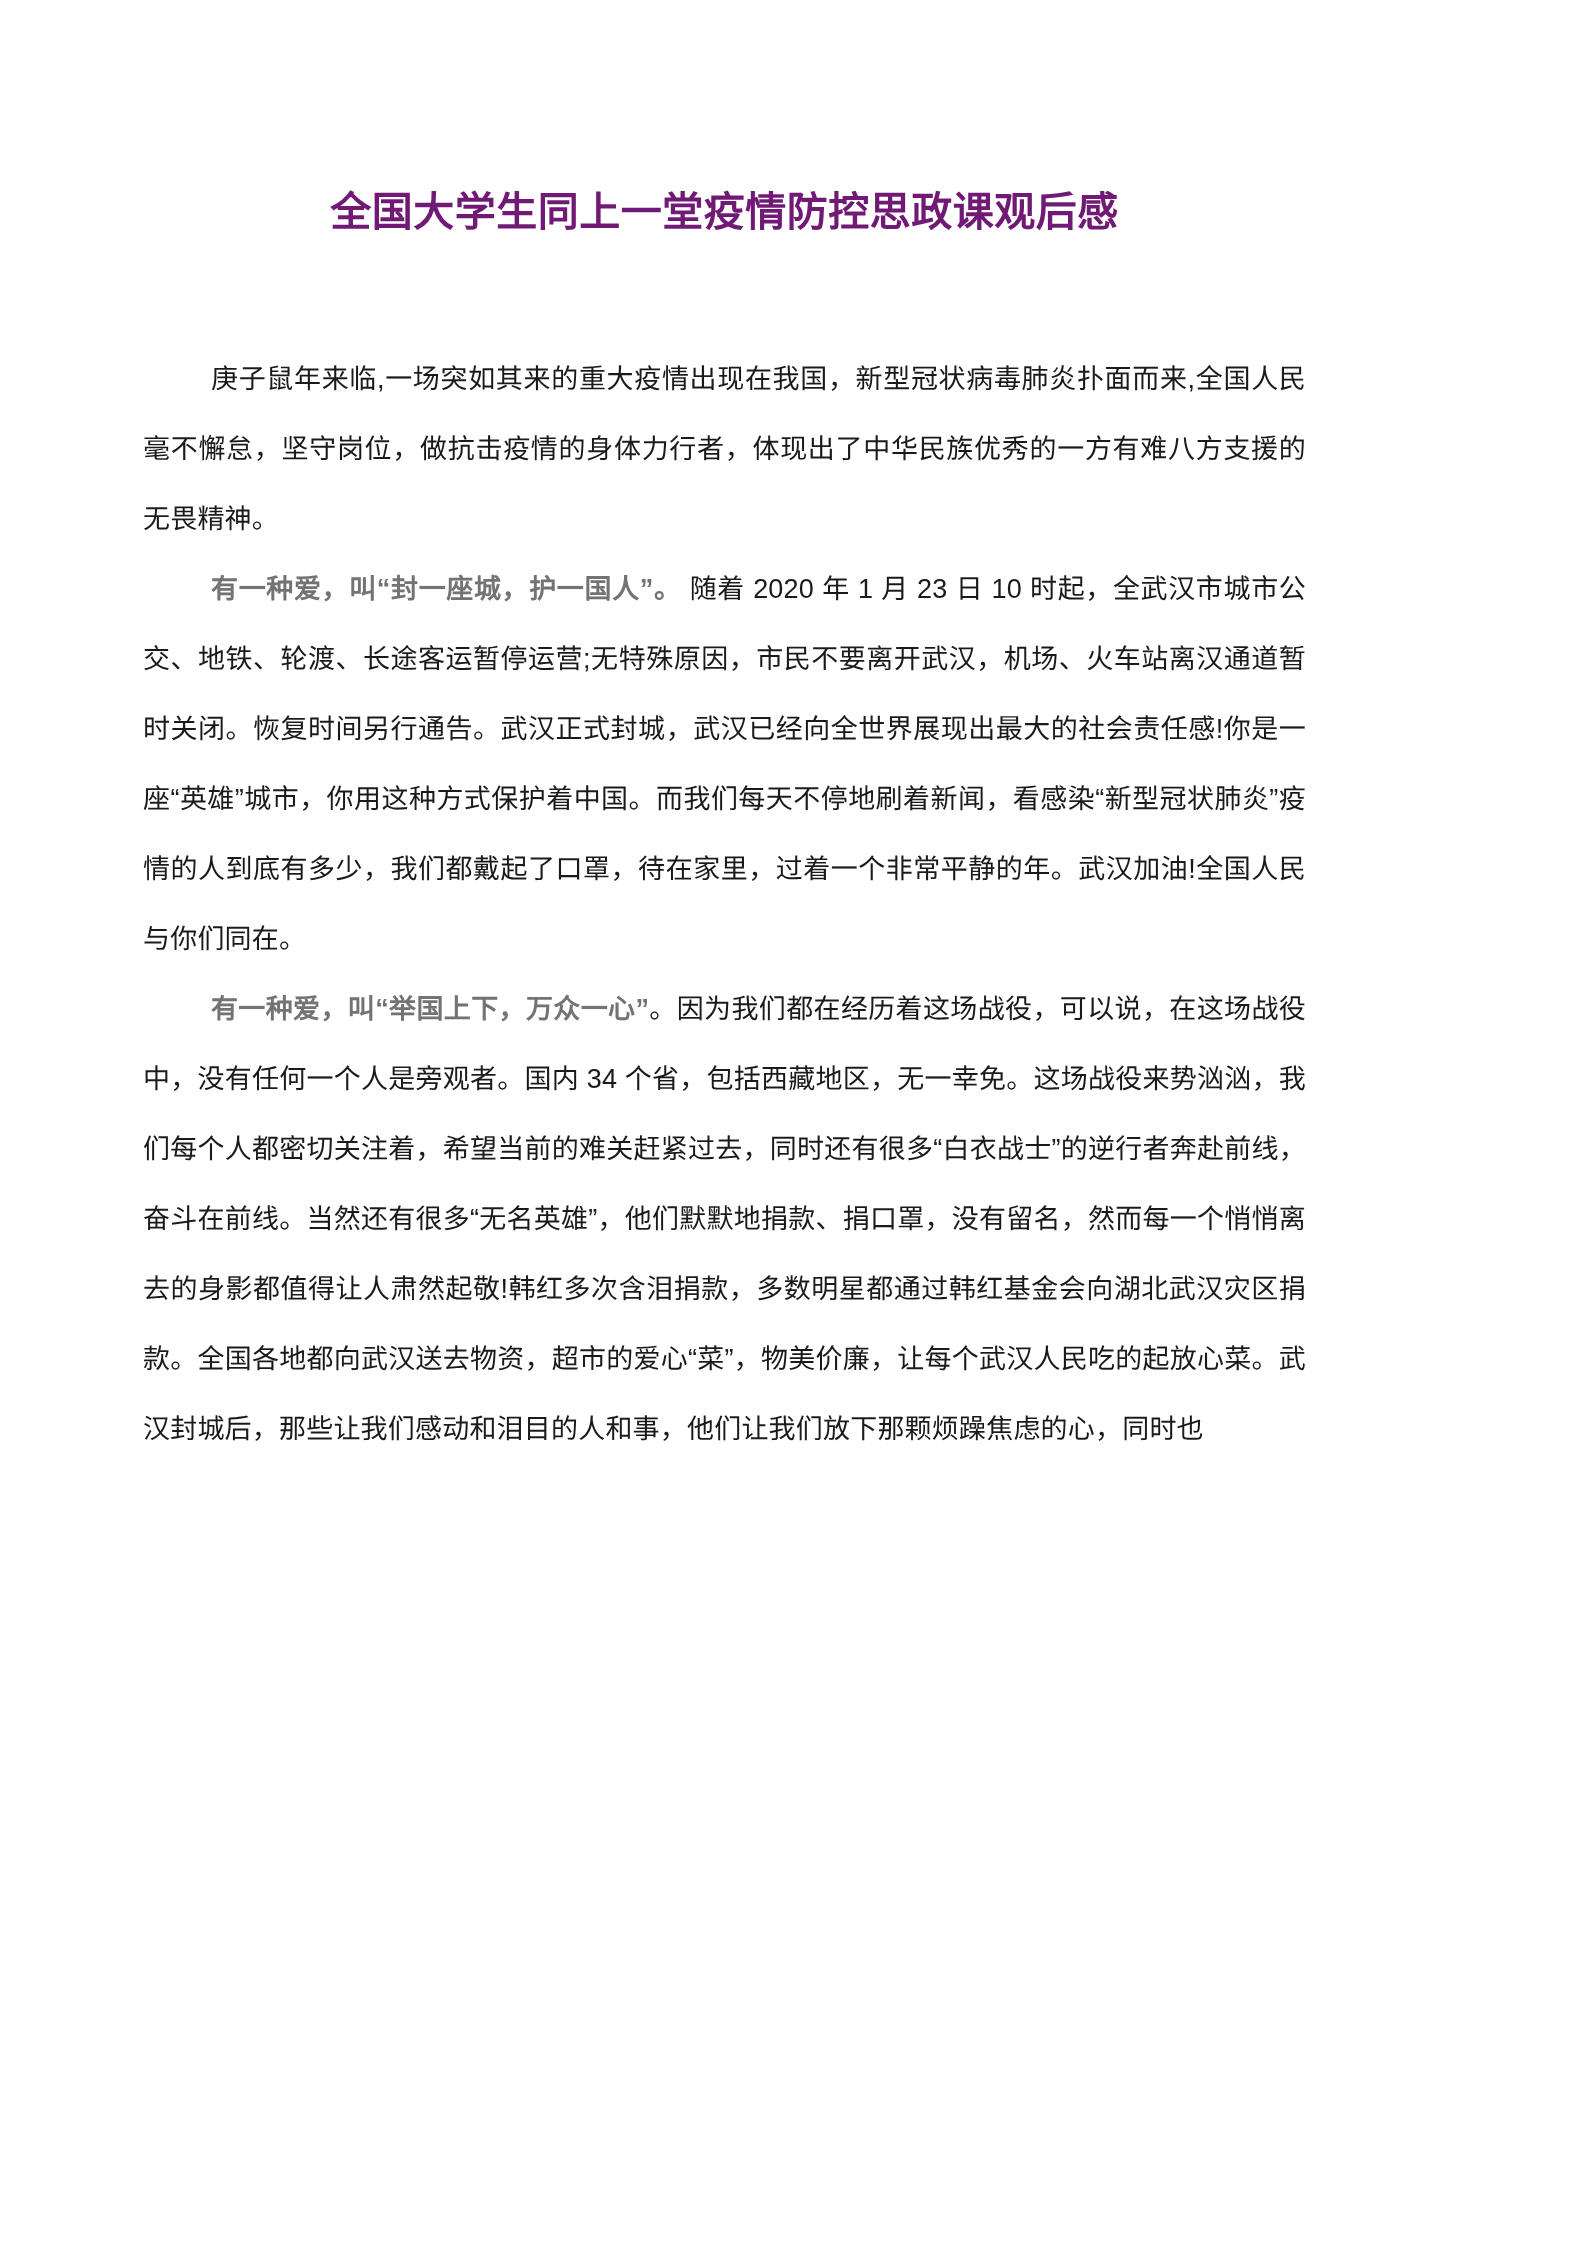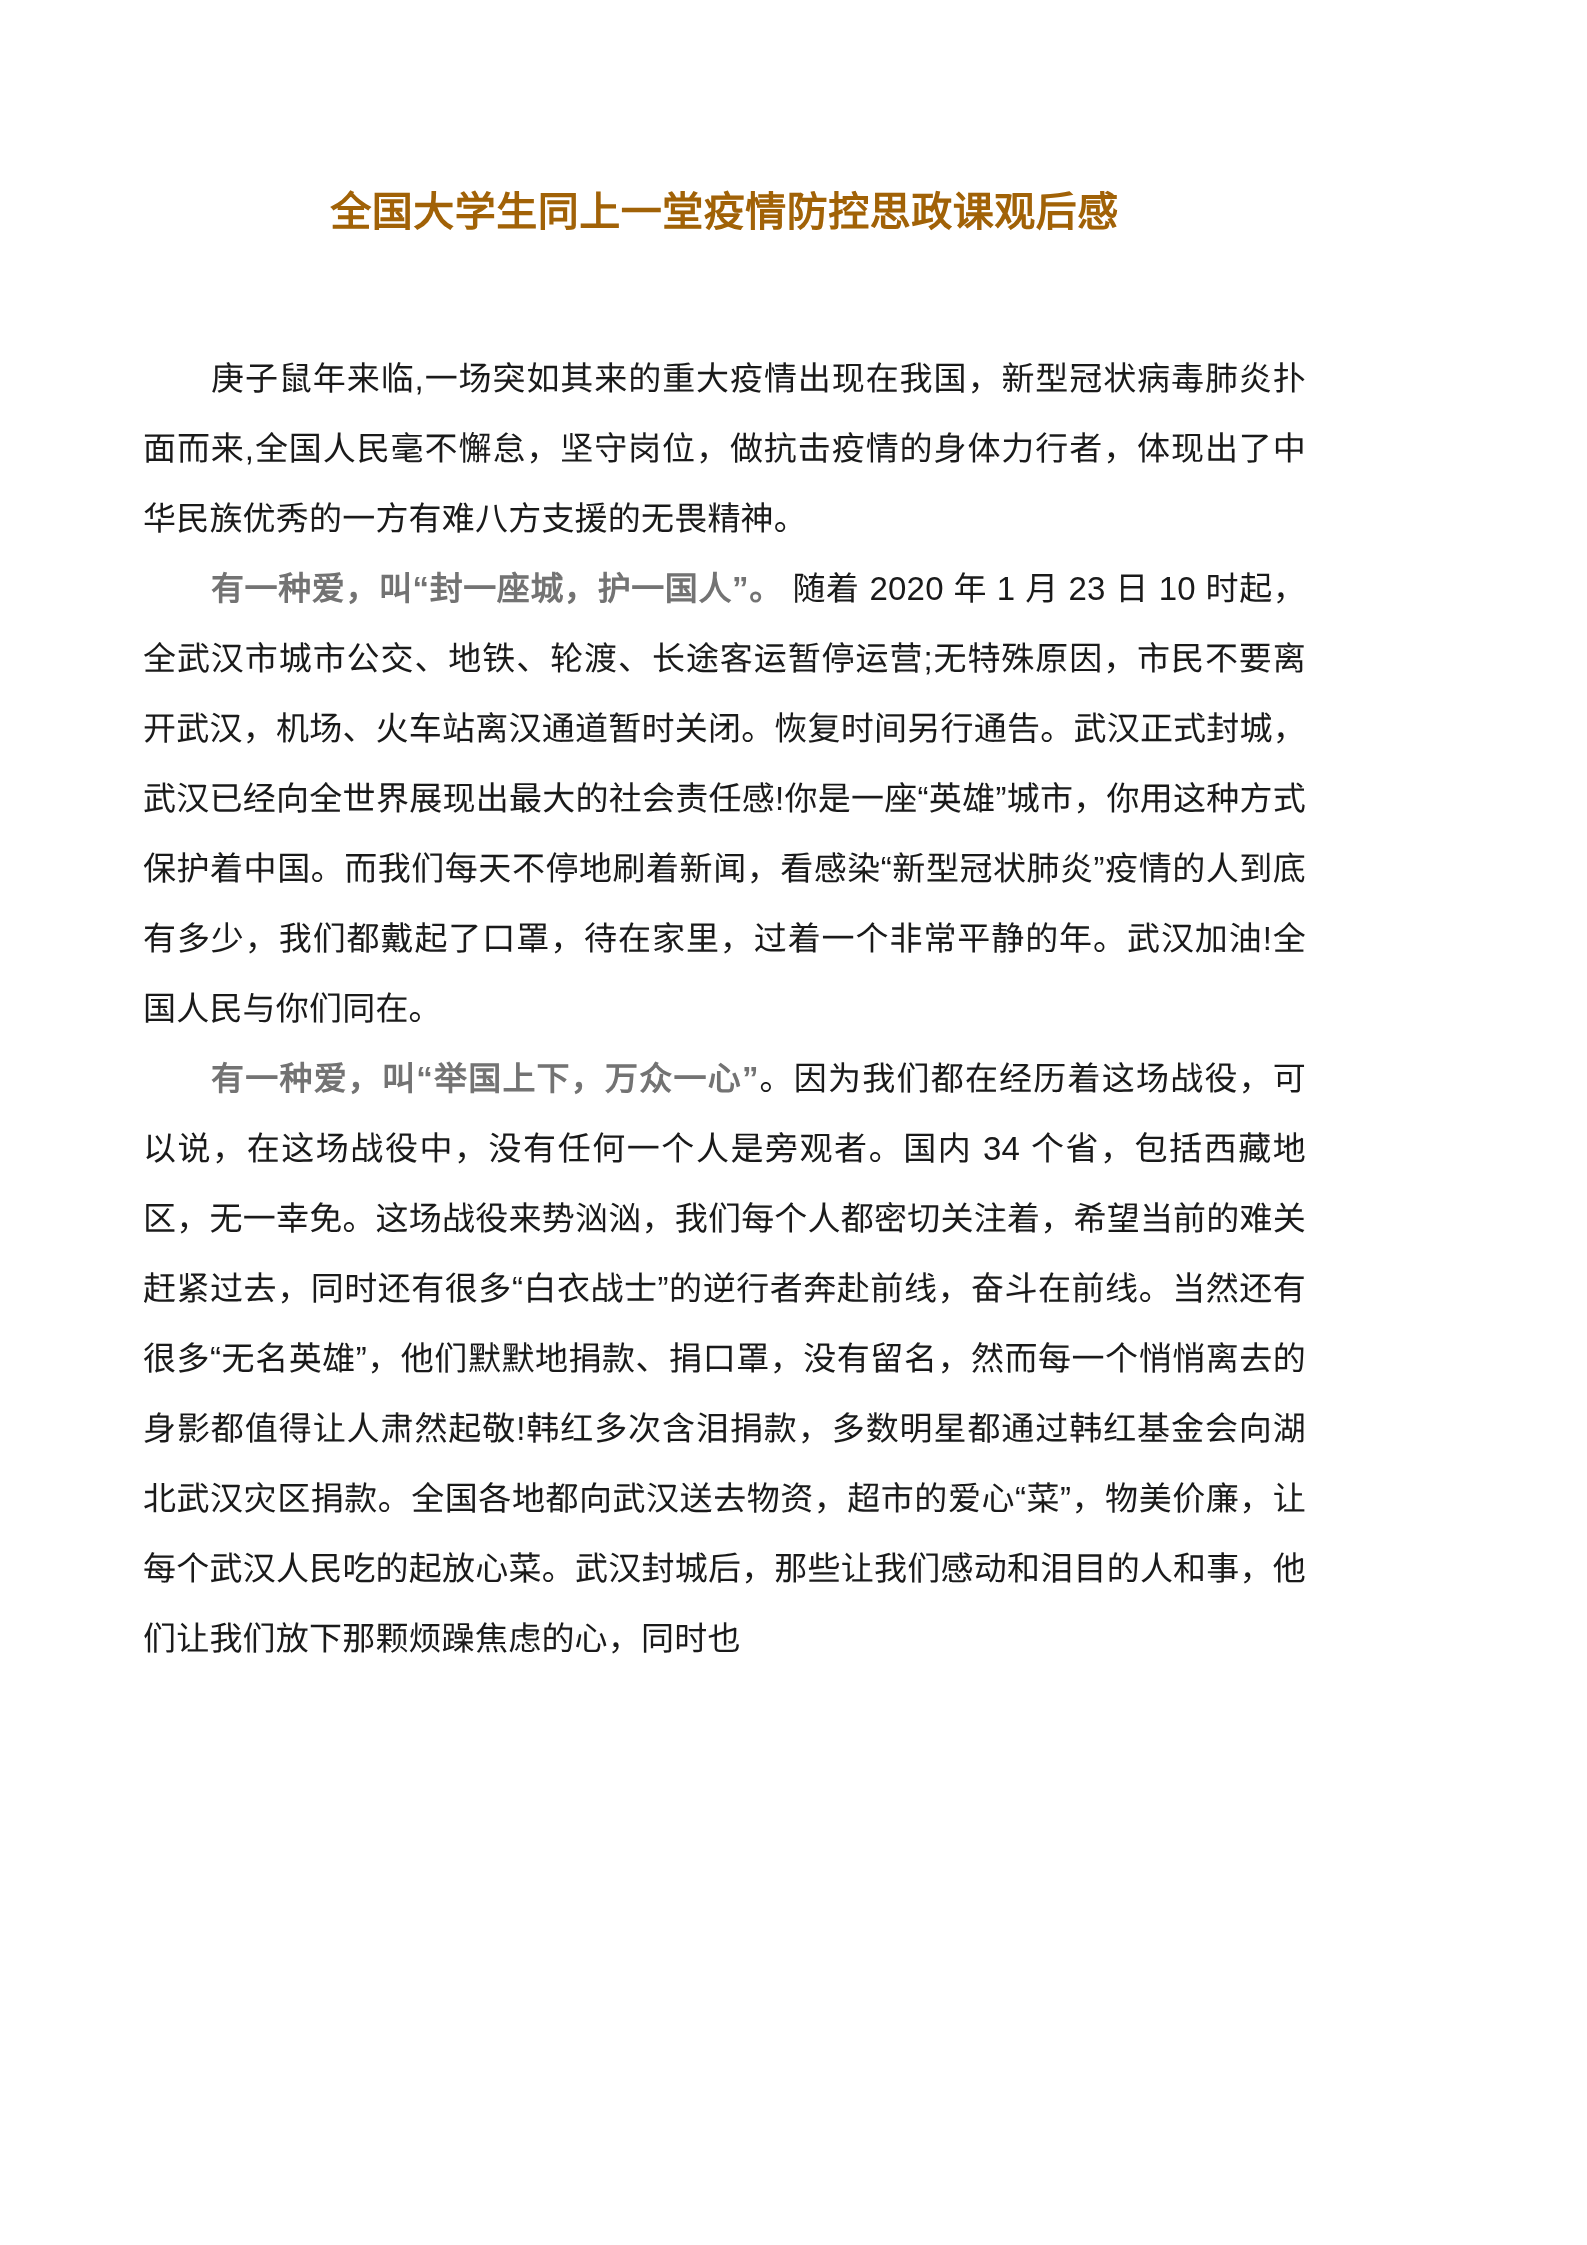--- a/index.html
+++ b/index.html
@@ -29,25 +29,25 @@
   }
   .doc-title {
     margin: 0;
     padding: 0;
     text-align: center;
     font-size: 41px;
     font-weight: bold;
     letter-spacing: 0.5px;
     line-height: 1.3;
     padding-top: 186px;
-    color: #a16207;
+    color: #701a75;
   }
   .para {
     margin: 0;
-    font-size: 33px;
+    font-size: 27px;
     line-height: 70px;
     text-align: justify;
     text-justify: inter-ideograph;
     color: #1a1a1a;
     letter-spacing: 0.2px;
     word-break: break-all;
   }
   .para.first {
     margin-top: 105px;
   }

